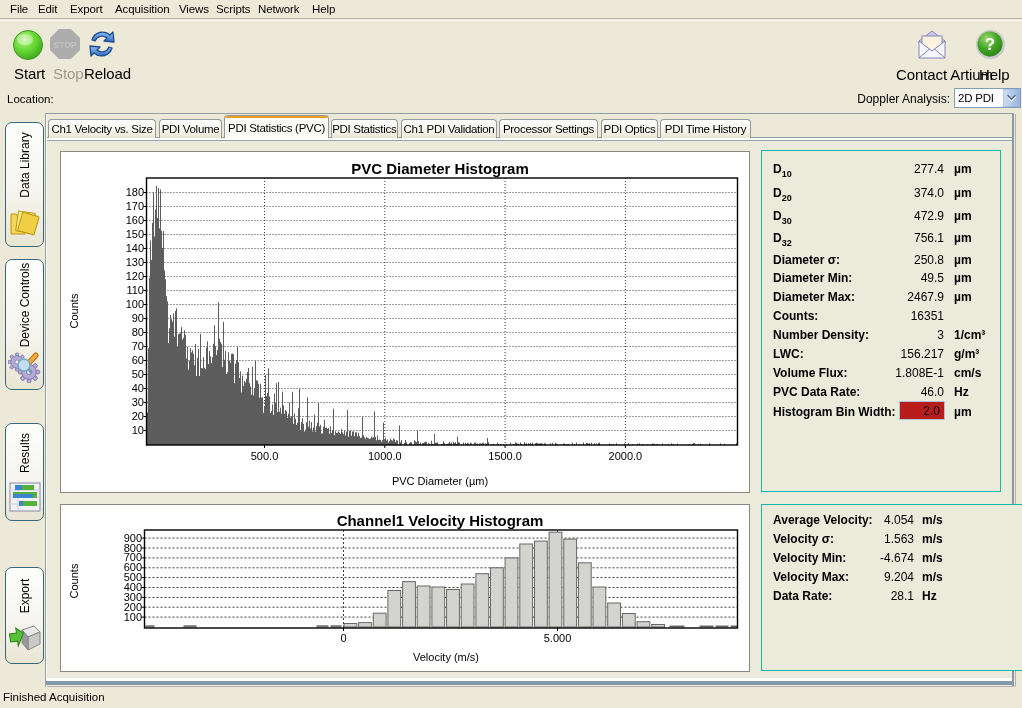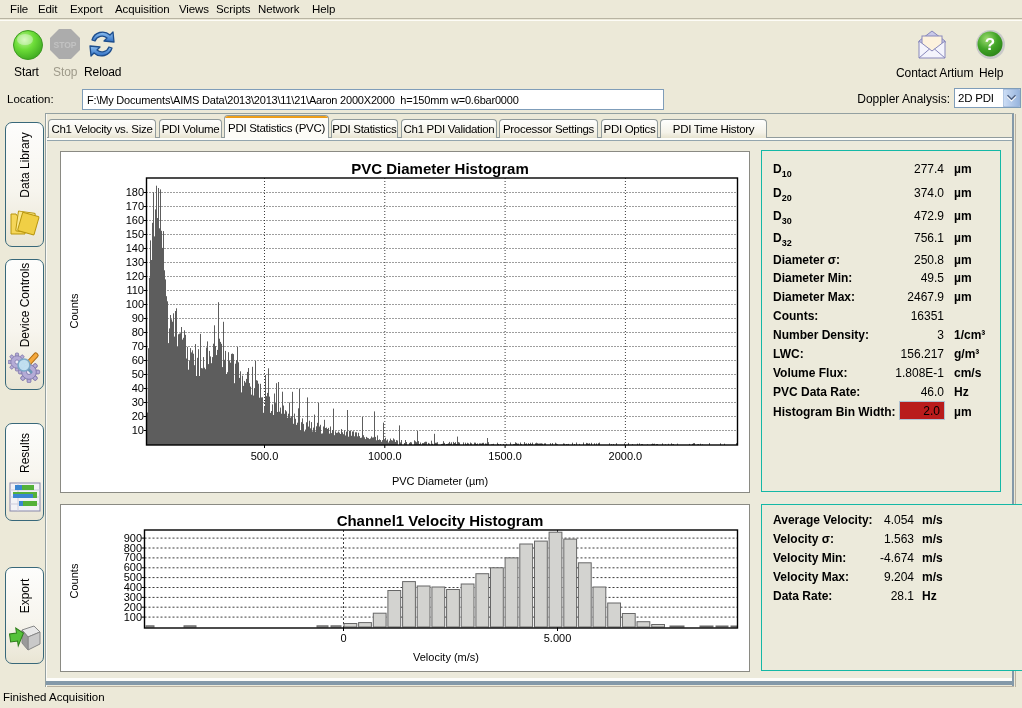--- a/index.html
+++ b/index.html
@@ -2,21 +2,21 @@
 <html><head><meta charset="utf-8"><title>AIMS</title><style>
 *{margin:0;padding:0;box-sizing:border-box;}
 body{font-family:"Liberation Sans",sans-serif;}
 #app{position:relative;width:1022px;height:708px;background:#ece9d8;overflow:hidden;font-size:11px;color:#000;}
 .abs{position:absolute;}
 
 #menubar{position:absolute;left:0;top:0;width:1022px;height:19px;background:#ece9d8;border-bottom:1px solid #b8b4a2;}
 #menubar span{position:absolute;top:3px;font-size:11.5px;letter-spacing:-0.1px;}
 #menuhl{position:absolute;left:0;top:20px;width:1022px;height:1px;background:#fdfcf7;}
 
-.tlabel{position:absolute;font-size:12px;letter-spacing:-0.1px;}
+.tlabel{position:absolute;font-size:15px;letter-spacing:-0.1px;}
 .gray{color:#9e9a8a;}
 
 #locfield{position:absolute;left:82px;top:89px;width:582px;height:21px;background:#fff;border:1px solid #7f9db9;font-size:11px;letter-spacing:-0.2px;padding:4px 0 0 4px;white-space:nowrap;overflow:hidden;}
 #combo{position:absolute;left:954px;top:88px;width:67px;height:20px;background:#fff;border:1px solid #7f9db9;}
 #combo .val{position:absolute;left:3px;top:3px;font-size:11.5px;letter-spacing:-0.2px;}
 
 .sbtn{position:absolute;left:5px;width:39px;background:linear-gradient(180deg,#fdfdfc 0%,#f7f5ee 55%,#e9e5d4 100%);border:1px solid #38687a;border-radius:7px;}
 .sbtn .vtext{position:absolute;left:50%;transform:translateX(-50%) rotate(-90deg);transform-origin:center;font-size:12px;white-space:nowrap;}
 .sbtn svg{position:absolute;left:50%;transform:translateX(-50%);}
 
@@ -107,21 +107,20 @@
 <circle cx="15.5" cy="15.5" r="14.5" fill="#c9c9c9"></circle>
 <circle cx="15" cy="15" r="12.5" fill="url(#hg)"></circle>
 <text x="15" y="21" text-anchor="middle" font-size="17" font-weight="bold" fill="#fff" font-family="Liberation Sans,sans-serif">?</text>
 </svg>
     <span class="tlabel" style="left:14px;top:65px">Start</span>
     <span class="tlabel gray" style="left:53px;top:65px">Stop</span>
     <span class="tlabel" style="left:84px;top:65px">Reload</span>
     <span class="tlabel" style="left:896px;top:66px">Contact Artium</span>
     <span class="tlabel" style="left:979px;top:66px">Help</span>
     <span class="abs" style="left:7px;top:93px;font-size:11.5px">Location:</span>
-    <div id="locfield">F:\My Documents\AIMS Data\2013\2013\11\21\Aaron 2000X2000&nbsp; h=150mm w=0.6bar0000</div>
     <span class="abs" style="left:856px;top:92px;font-size:12px;width:94px;text-align:right">Doppler Analysis:</span>
     <div id="combo">
       <span class="val">2D PDI</span>
 <svg class="abs" style="right:0;top:0" width="17" height="18" viewBox="0 0 17 18">
 <defs>
           <linearGradient id="cbg" x1="0" y1="0" x2="1" y2="0">
             <stop offset="0%" stop-color="#cfdff6"></stop>
             <stop offset="100%" stop-color="#95b3dd"></stop>
           </linearGradient>
         </defs>
@@ -142,21 +141,21 @@
     <div id="pane-top"></div>
     <div id="pane-bg"></div>
     <div id="tabline"></div>
     <div class="tab" style="left:48px;width:108px">Ch1 Velocity vs. Size</div>
     <div class="tab" style="left:159px;width:63px">PDI Volume</div>
     <div id="tab-active" style="left:224px;width:105px">PDI Statistics (PVC)</div>
     <div class="tab" style="left:330.5px;width:67.5px">PDI Statistics</div>
     <div class="tab" style="left:401px;width:96px">Ch1 PDI Validation</div>
     <div class="tab" style="left:499px;width:99px">Processor Settings</div>
     <div class="tab" style="left:601px;width:57px">PDI Optics</div>
-    <div class="tab" style="left:660px;width:107px">PDI Time History</div>
+    <div class="tab" style="left:660px;width:91px">PDI Time History</div>
     <div class="sbtn" style="top:122px;height:125px">
       <div class="vtext" style="top:35px">Data Library</div>
       <svg style="bottom:8px" width="32" height="30" viewBox="0 0 32 30">
 <g stroke="#b8960f" stroke-width="1">
 <path d="M2 6 L7 6 L9 9 L16 9 L16 26 L2 26 Z" fill="#f5d659"></path>
 <rect x="8" y="4" width="17" height="20" rx="1" fill="#fbe98e" transform="rotate(8 16 14)"></rect>
 <rect x="11" y="6" width="17" height="19" rx="1" fill="#f0cf45" transform="rotate(16 19 15)"></rect>
 </g>
       </svg>
     </div>

